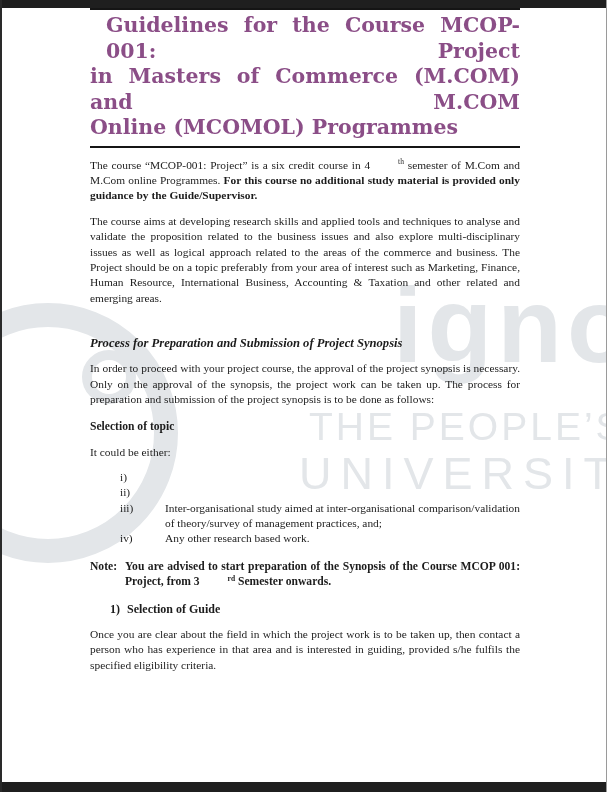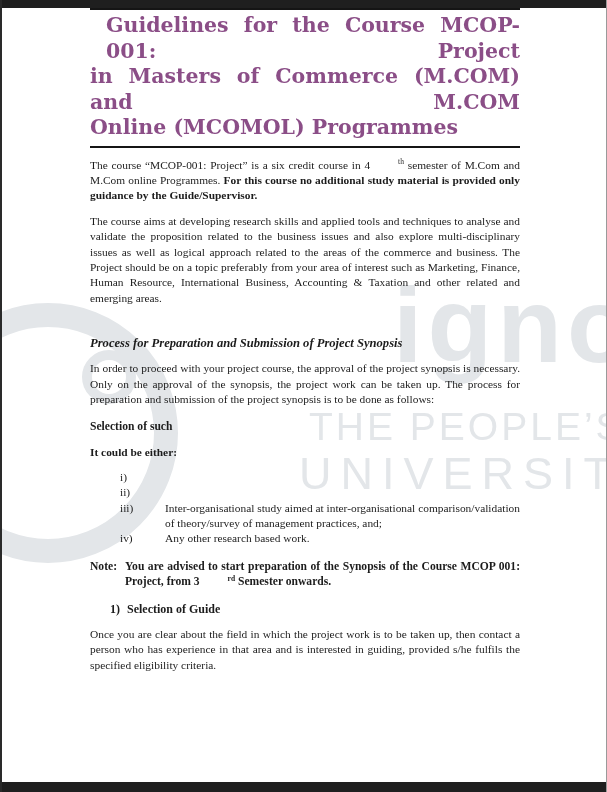--- a/index.html
+++ b/index.html
@@ -62,21 +62,21 @@
   }
   .title-line{text-align:justify;text-align-last:justify;}
   .title-line.first{padding-left:16px;}
   .title-line.last{text-align-last:left;}
 
   p.body{
     margin:10px 0 0 0;
     font-size:11.4px;line-height:15.4px;
     text-align:justify;
   }
-  .lead{margin-top:12px;font-size:11.4px;line-height:15.4px;font-weight:bold;}
+  .lead{margin-top:12px;font-size:11.4px;line-height:15.4px;}
 
   .section-heading{
     margin-top:30px;
     font-size:12.6px;font-weight:bold;font-style:italic;
   }
   .sub-heading{
     margin-top:13px;
     font-size:11.6px;font-weight:bold;
   }
   .list{margin-top:9px;}
@@ -120,21 +120,21 @@
     </div>
 
     <p class="body"><span>The course “MCOP-001: Project” is a six credit course in 4</span><sup>th</sup><span> semester of M.Com and M.Com online Programmes. </span><b>For this course no additional study material is provided only guidance by the Guide/Supervisor.</b></p>
 
     <p class="body">The course aims at developing research skills and applied tools and techniques to analyse and validate the proposition related to the business issues and also explore multi-disciplinary issues as well as logical approach related to the areas of the commerce and business. The Project should be on a topic preferably from your area of interest such as Marketing, Finance, Human Resource, International Business, Accounting &amp; Taxation and other related and emerging areas.</p>
 
     <div class="section-heading">Process for Preparation and Submission of Project Synopsis</div>
 
     <p class="body">In order to proceed with your project course, the approval of the project synopsis is necessary. Only on the approval of the synopsis, the project work can be taken up. The process for preparation and submission of the project synopsis is to be done as follows:</p>
 
-    <div class="sub-heading">Selection of such</div>
+    <div class="sub-heading">Selection of topic</div>
 
 
     <div class="lead">It could be either:</div>
 
     <div class="list">
       <div class="li">
         <span class="marker">i)</span>
       </div>
       <div class="li">
         <span class="marker">ii)</span>

